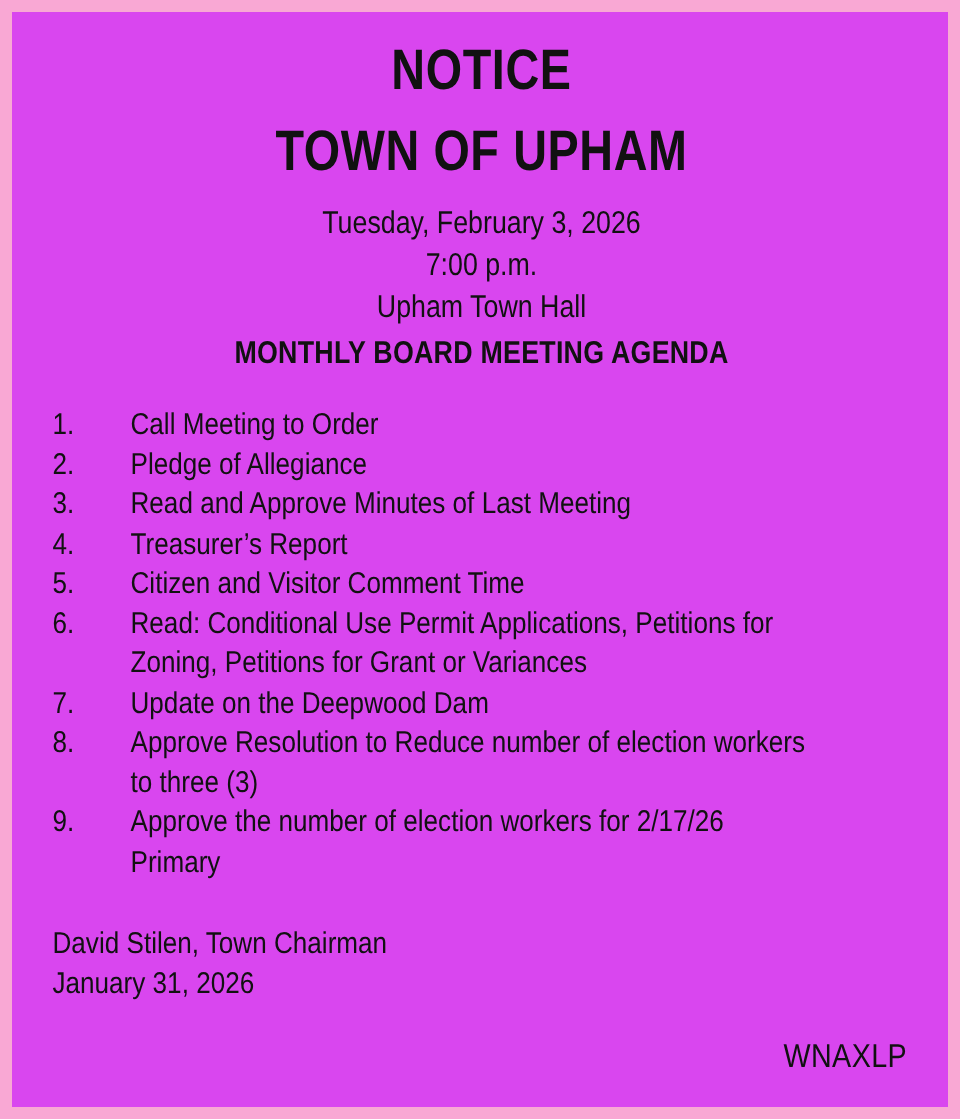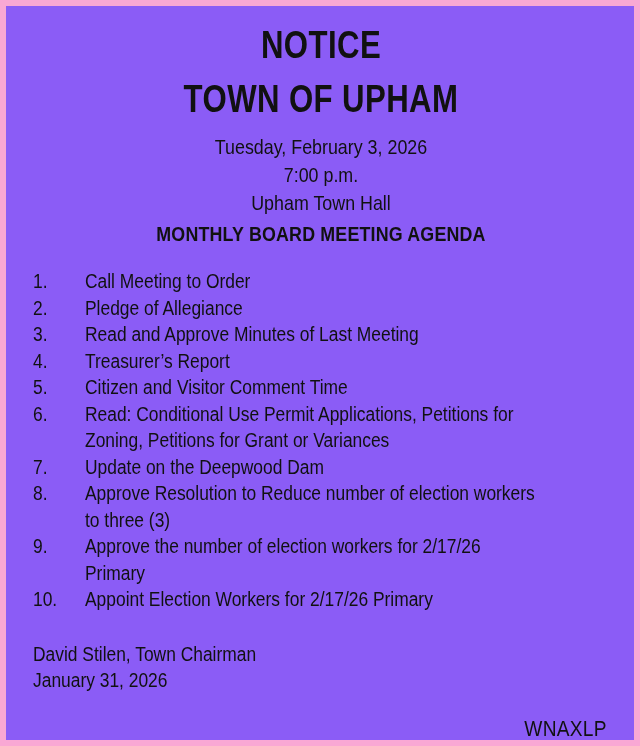--- a/index.html
+++ b/index.html
@@ -10,22 +10,22 @@
   body {
     font-family: "Liberation Sans", "DejaVu Sans", sans-serif;
     color: #111111;
   }
 
   .notice-page {
     position: relative;
     width: 640px;
     height: 746px;
     box-sizing: border-box;
-    background: #8b5cf6;
-    border: 6px solid #f9a8d4;
+    background: #d946ef;
+    border: 8px solid #f9a8d4;
     overflow: hidden;
   }
 
   .notice-inner {
     box-sizing: border-box;
     width: 100%;
     height: 100%;
     padding: 20px 25px 12px 27px;
     display: flex;
     flex-direction: column;
@@ -171,24 +171,20 @@
         <span class="item-text">Update on the Deepwood Dam</span>
       </li>
       <li class="agenda-item">
         <span class="item-number">8.</span>
         <span class="item-text">Approve Resolution to Reduce number of election workers to three (3)</span>
       </li>
       <li class="agenda-item">
         <span class="item-number">9.</span>
         <span class="item-text">Approve the number of election workers for 2/17/26 Primary</span>
       </li>
-      <li class="agenda-item">
-        <span class="item-number">10.</span>
-        <span class="item-text">Appoint Election Workers for 2/17/26 Primary</span>
-      </li>
     </ol>
 
     <div class="footer-block">
       <div class="footer-line">David Stilen, Town Chairman</div>
       <div class="footer-line">January 31, 2026</div>
       <div class="wnaxlp-row">
         <span class="wnaxlp">WNAXLP</span>
       </div>
     </div>
 

